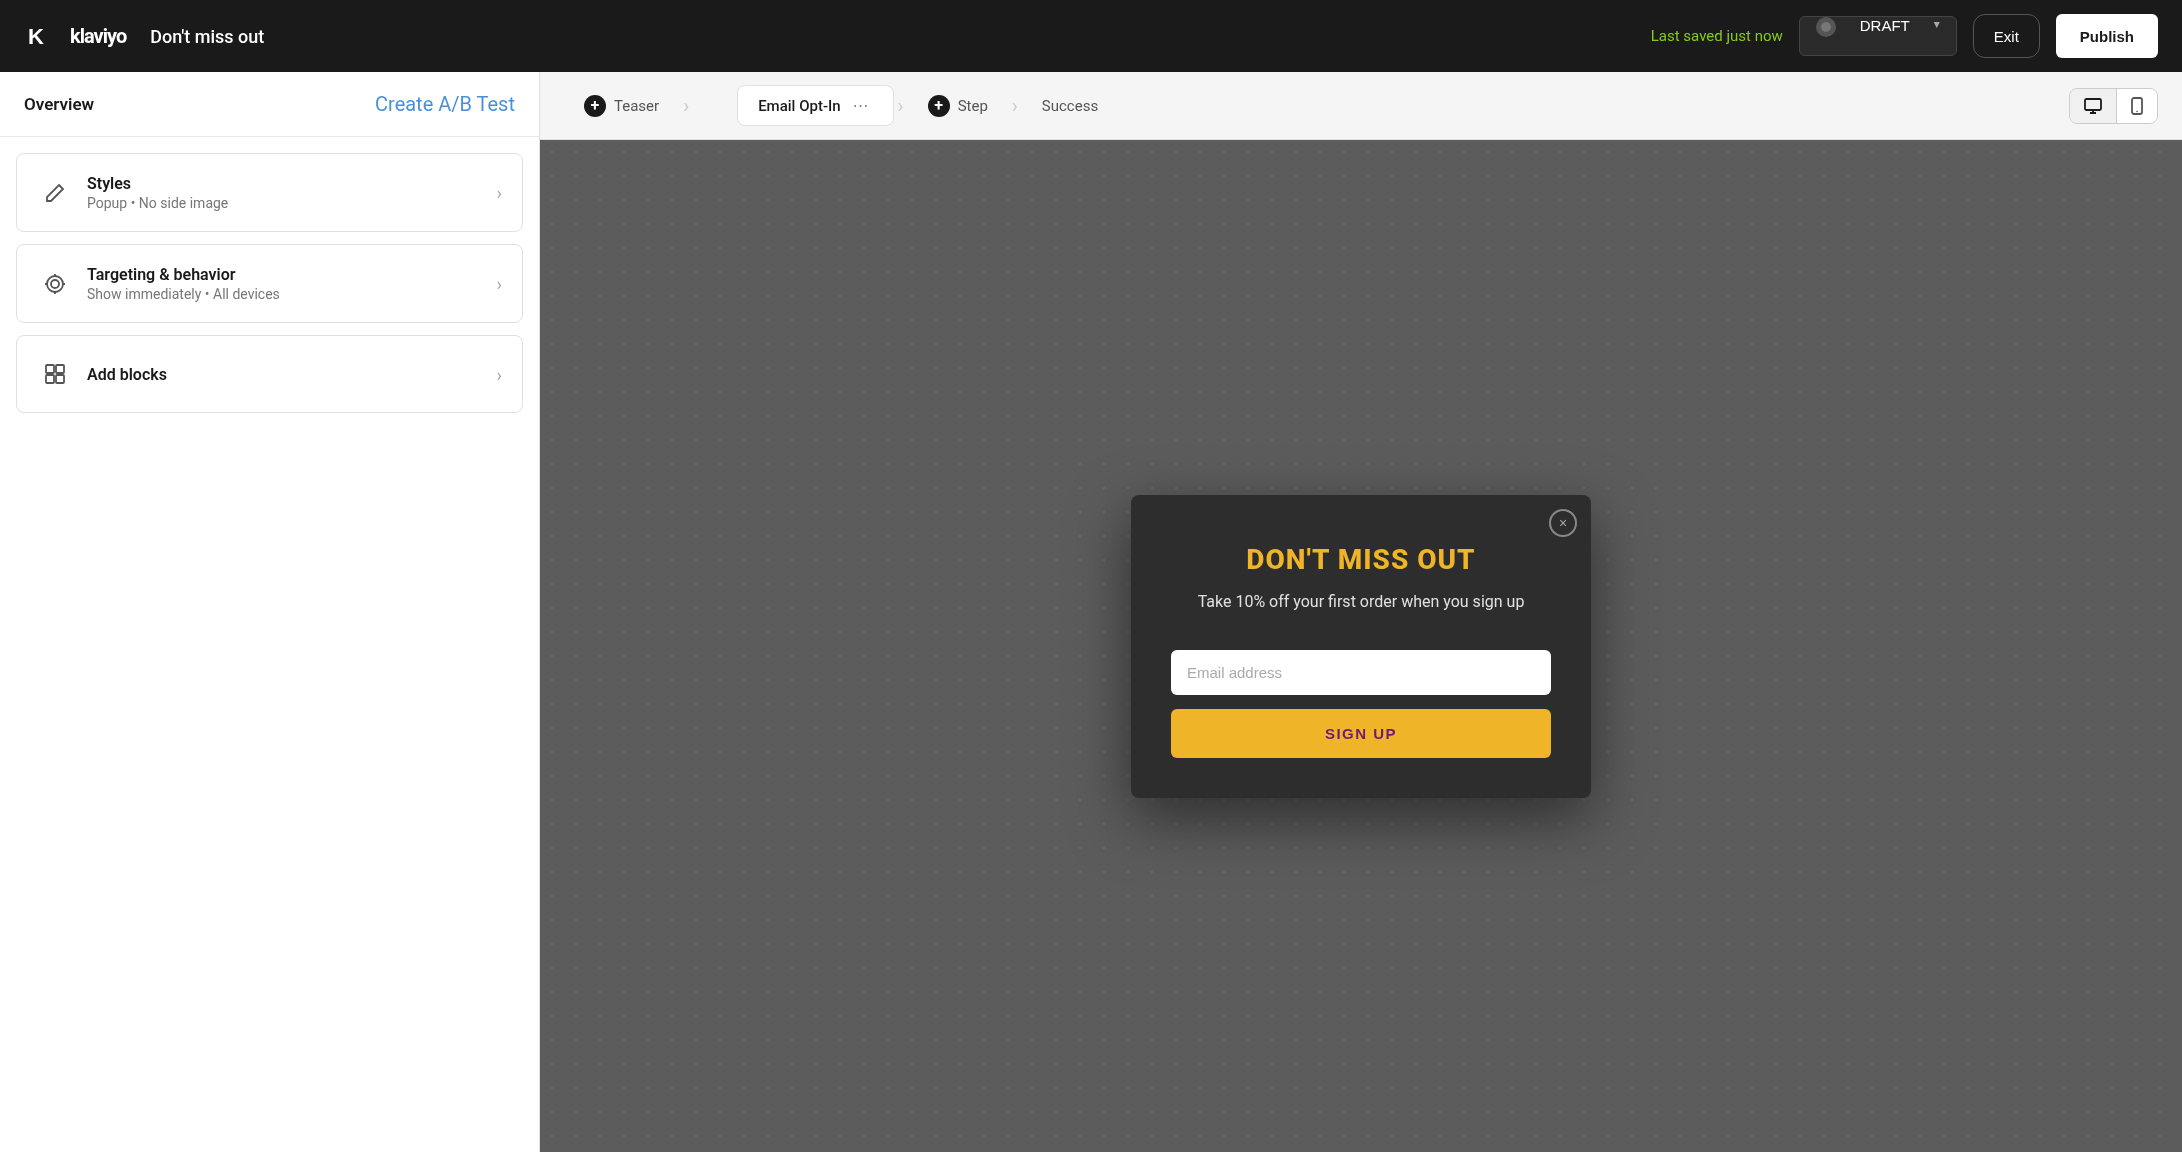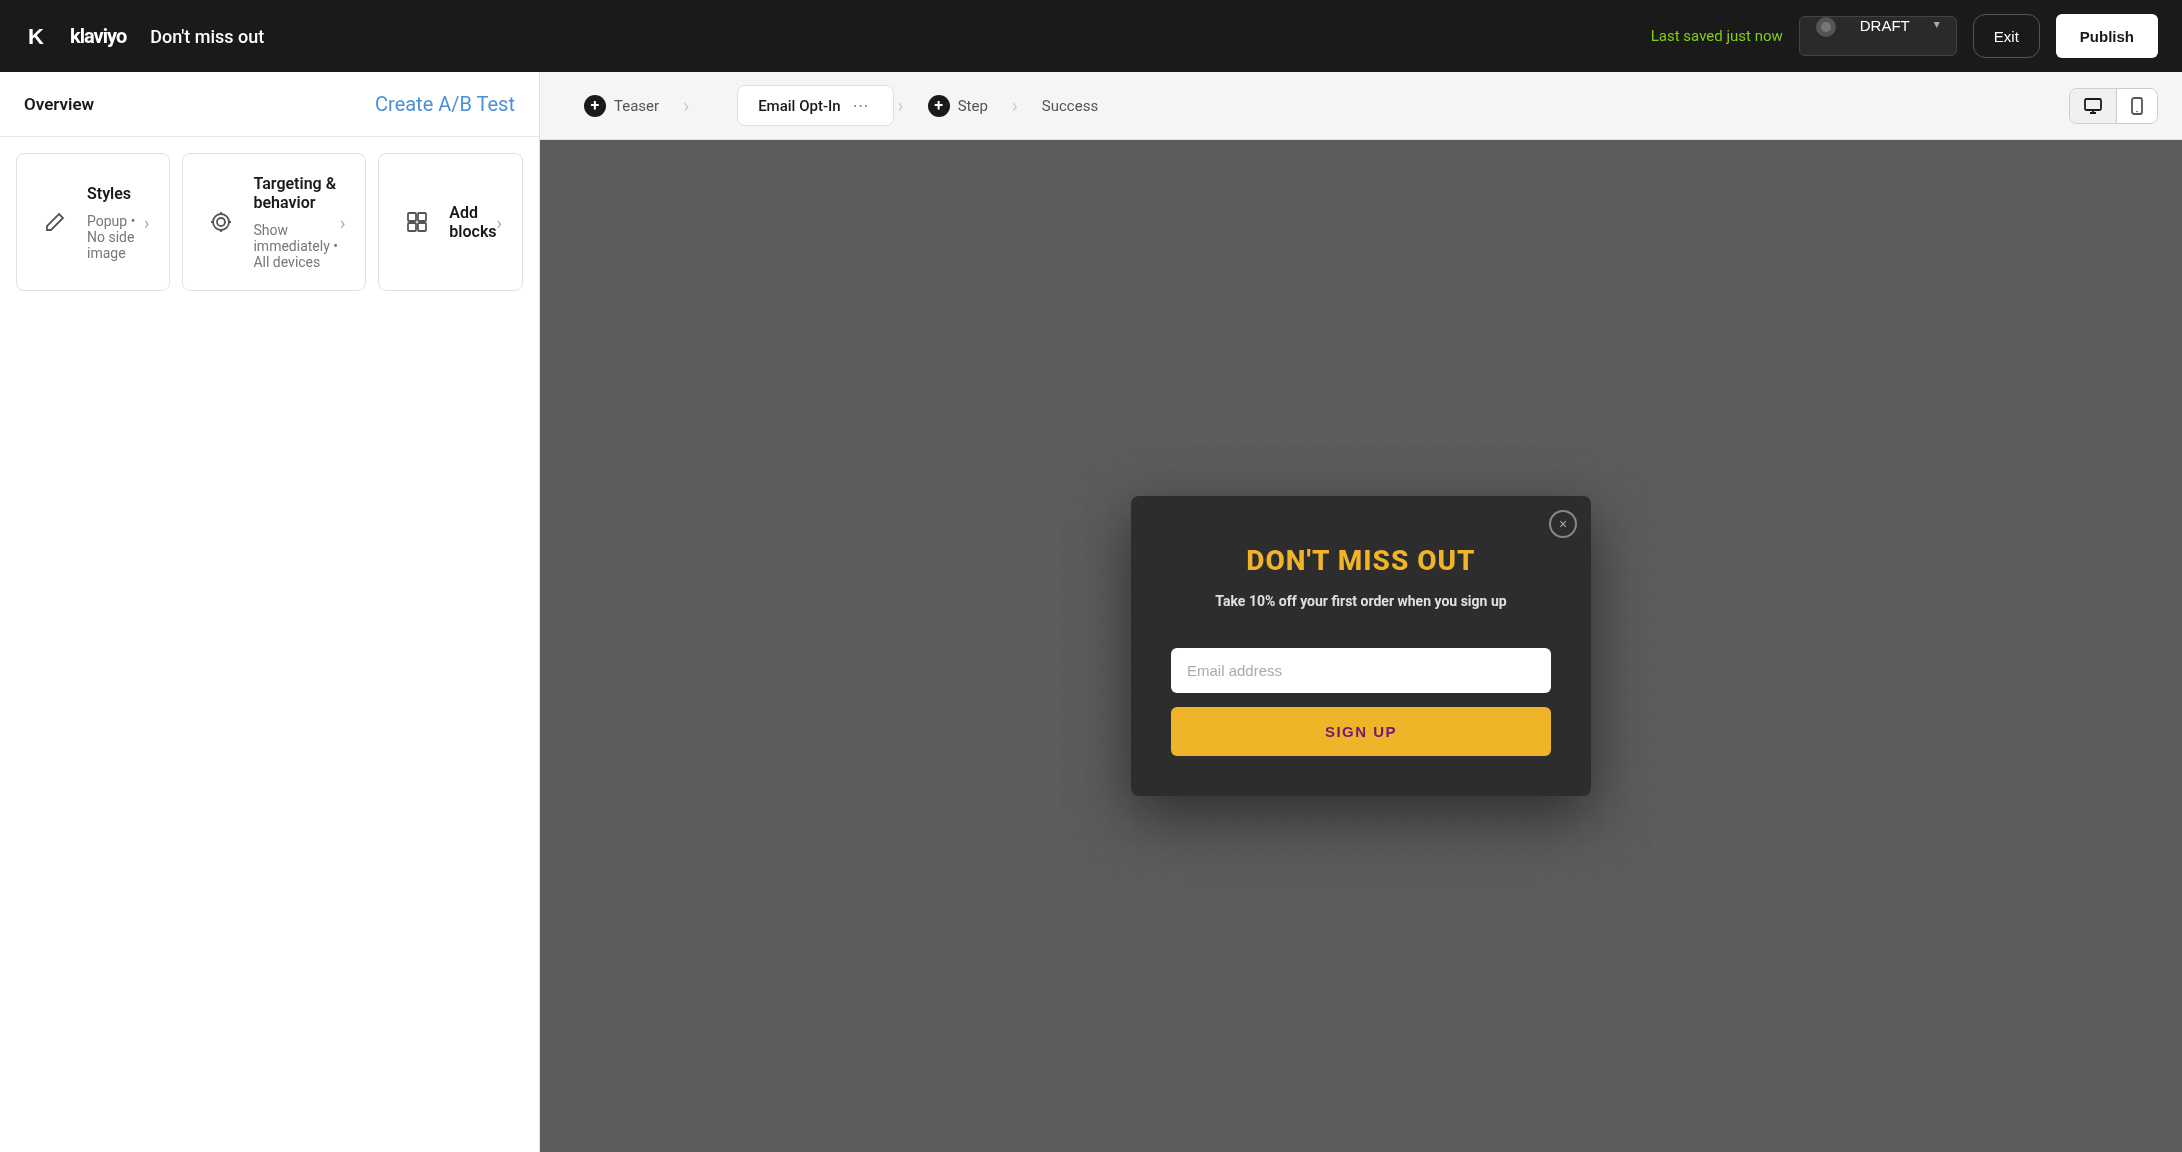--- a/index.html
+++ b/index.html
@@ -117,21 +117,21 @@
     }
     .create-ab-test {
       color: #4a90d9;
       font-size: 20px;
       cursor: pointer;
       text-decoration: none;
     }
     .sidebar-items {
       padding: 16px;
       display: flex;
-      flex-direction: row;
+      flex-direction: column;
       gap: 12px;
     }
     .sidebar-item {
       display: flex;
       align-items: center;
       padding: 20px 20px;
       border: 1px solid #e0e0e0;
       border-radius: 8px;
       cursor: pointer;
       background: white;
@@ -151,21 +151,21 @@
       margin-left: 14px;
     }
     .item-title {
       font-size: 16px;
       font-weight: 600;
       color: #1a1a1a;
     }
     .item-subtitle {
       font-size: 14px;
       color: #777;
-      margin-top: 10px;
+      margin-top: 2px;
     }
     .item-chevron {
       color: #aaa;
       font-size: 18px;
     }
 
     
     .content-area {
       flex: 1;
       display: flex;
@@ -307,24 +307,23 @@
     .popup-title {
       color: #f0b429;
       font-size: 28px;
       font-weight: 800;
       letter-spacing: 1px;
       text-transform: uppercase;
       margin-bottom: 14px;
     }
     .popup-subtitle {
       color: #e0e0e0;
-      font-size: 14px;
+      font-size: 16px;
       margin-bottom: 36px;
       line-height: 1.5;
-      font-weight: bold;
     }
     .popup-input {
       width: 100%;
       padding: 14px 16px;
       border-radius: 6px;
       border: none;
       font-size: 15px;
       margin-bottom: 14px;
       background: white;
       color: #333;

